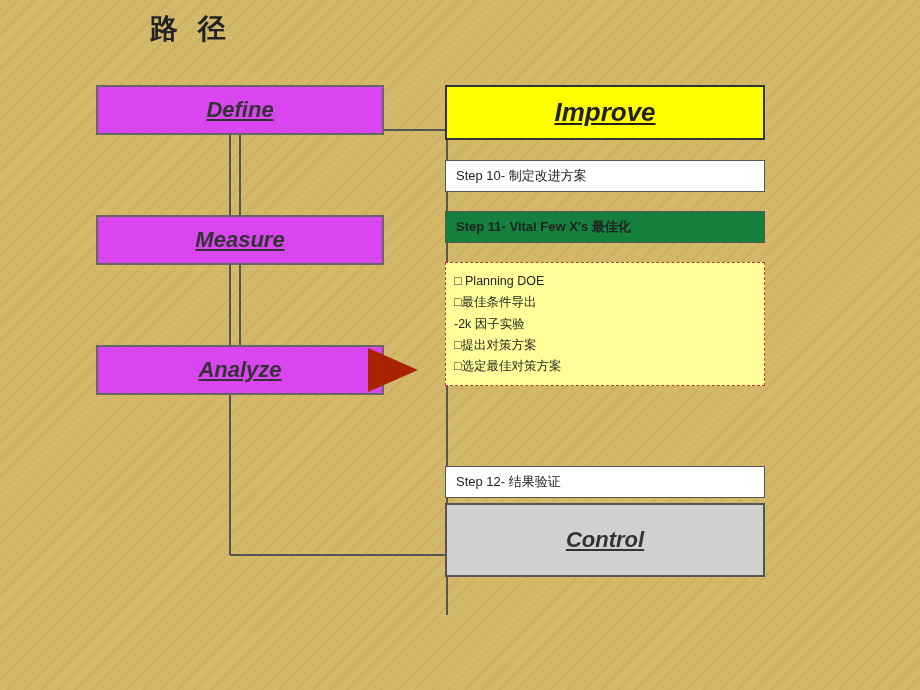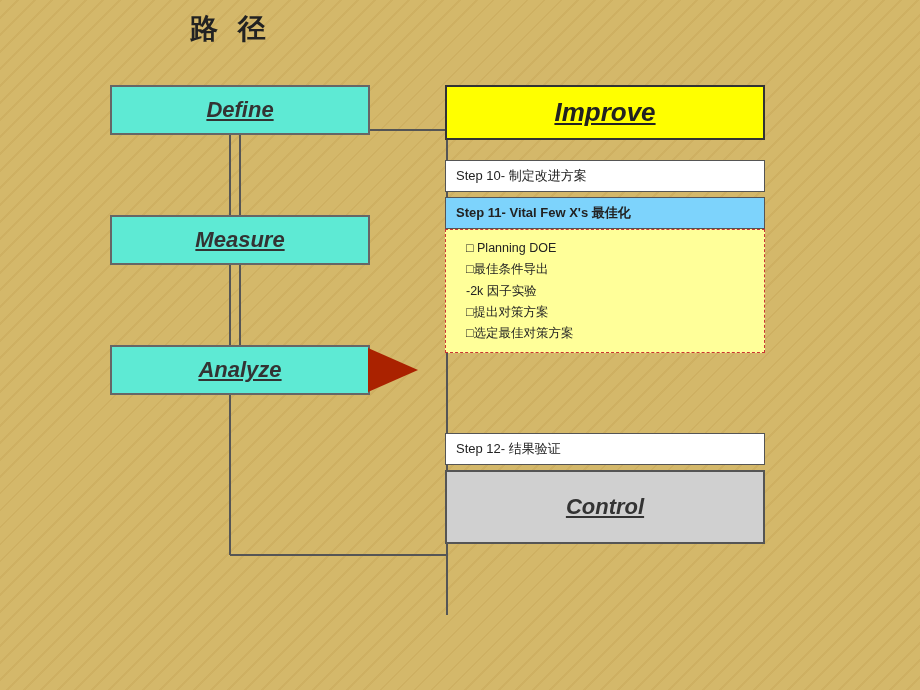--- a/index.html
+++ b/index.html
@@ -21,37 +21,36 @@
     }
 
     .title {
       position: absolute;
       top: 10px;
       left: 150px;
       font-size: 28px;
       font-weight: bold;
       color: #222;
       letter-spacing: 6px;
-      margin-left: 40px;
     }
 
     
     .left-column {
       position: absolute;
       left: 100px;
       top: 85px;
       width: 280px;
       display: flex;
       flex-direction: column;
       align-items: center;
     }
 
     .dmaic-box {
-      width: 260px;
-      background: #5eead4;
+      width: 288px;
+      background: #d946ef;
       border: 2px solid #666;
       text-align: center;
       padding: 10px 0;
       font-size: 22px;
       font-style: italic;
       font-weight: bold;
       color: #333;
       text-decoration: underline;
     }
 
@@ -85,36 +84,36 @@
     .step-box {
       background: white;
       border: 1.5px solid #555;
       padding: 6px 10px;
       font-size: 13px;
       color: #222;
       margin-top: 20px;
     }
 
     .step-11-box {
-      background: #7dd3fc;
+      background: #15803d;
       border: 1.5px solid #555;
       padding: 6px 10px;
       font-size: 13px;
       font-weight: bold;
       color: #222;
-      margin-top: 5px;
+      margin-top: 19px;
     }
 
     .bullet-box {
       background: #ffff99;
       border: 1.5px dashed #cc3333;
-      padding: 8px 20px;
+      padding: 8px 8px;
       font-size: 12.5px;
       color: #222;
-      margin-top: 0;
+      margin-top: 19px;
       line-height: 1.7;
     }
 
     .step-12-box {
       background: white;
       border: 1.5px solid #555;
       padding: 6px 10px;
       font-size: 13px;
       color: #222;
       margin-top: 5px;

